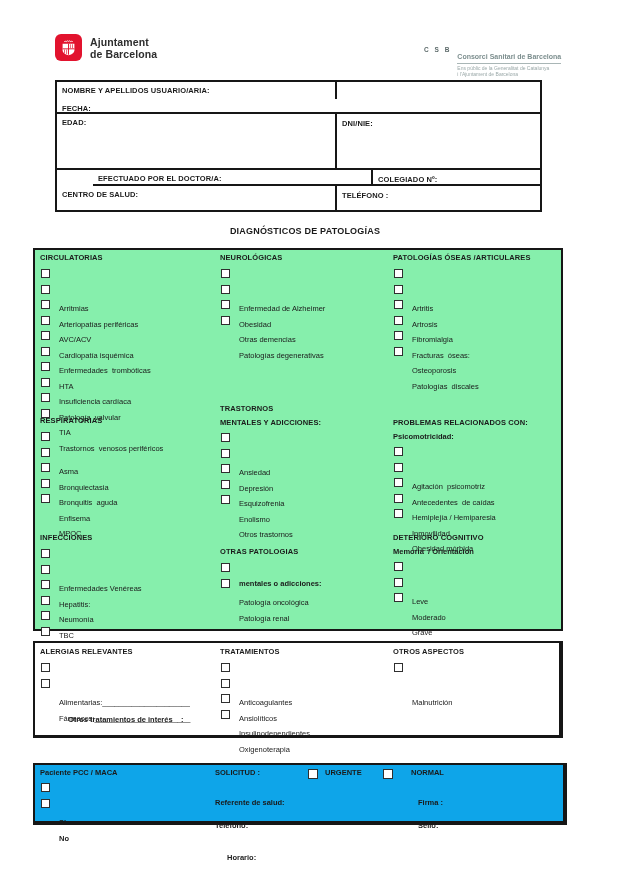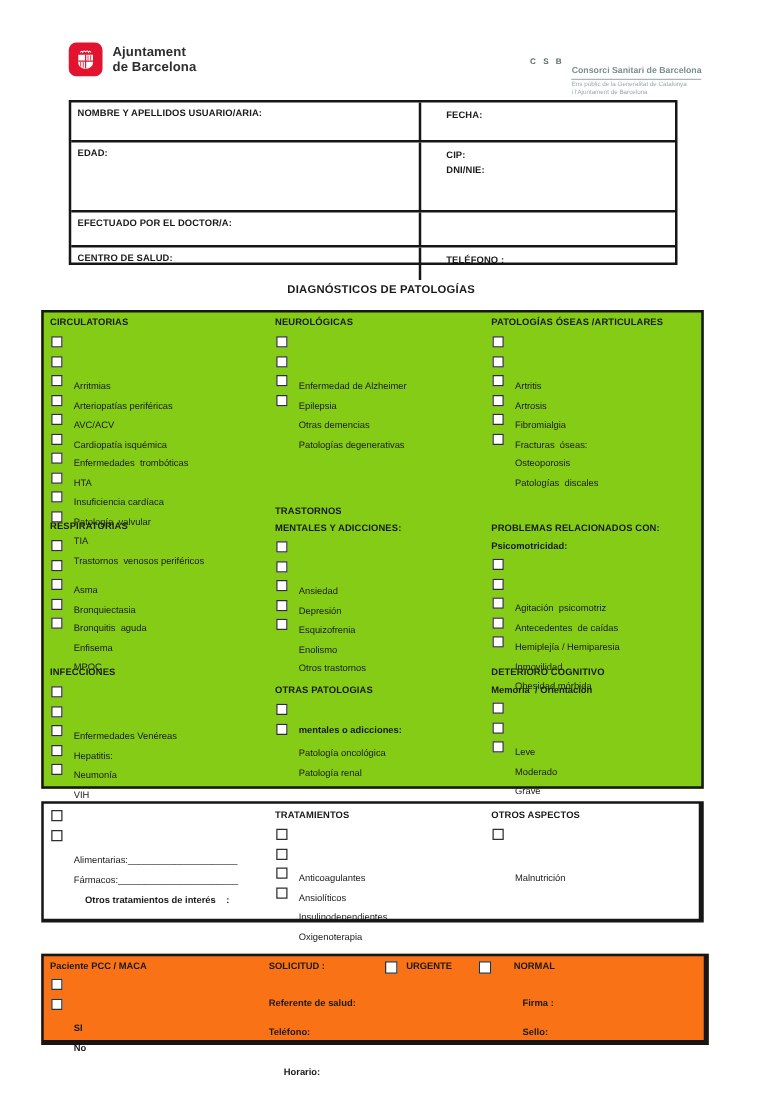--- a/index.html
+++ b/index.html
@@ -18,34 +18,34 @@
   .csb{position:absolute;left:424px;top:45px;width:150px;}
   .csb-row{display:flex;align-items:flex-start;}
   .csb-acronym{font-size:6.5px;font-weight:bold;color:#5c6a6a;letter-spacing:2px;margin-right:6px;margin-top:1px;}
   .csb-name{font-size:7px;font-weight:bold;color:#7c8e8e;border-bottom:1px solid #a9b6b6;padding-bottom:3px;}
   .csb-sub{font-size:5px;color:#9aa8a8;line-height:6px;margin-top:2px;}
 
   
   .ptable{position:absolute;left:55px;top:80px;width:487px;height:132px;border:2px solid #161616;box-sizing:border-box;background:#fff;}
   .prow{display:flex;box-sizing:border-box;}
   .prow:not(:last-of-type){border-bottom:2px solid #161616;}
-  .ptable div.prow:nth-of-type(1){height:32px;}
+  .ptable div.prow:nth-of-type(1){height:32px;flex-direction:column;}
   .ptable div.prow:nth-of-type(2){height:56px;}
-  .ptable div.prow:nth-of-type(3){height:28px;}
+  .ptable div.prow:nth-of-type(3){height:16px;margin-left:36px;}
   .ptable div.prow:nth-of-type(4){height:26px;}
   .pcell-l{width:280px;box-sizing:border-box;border-right:2px solid #161616;padding:4px 5px;font-size:7.5px;font-weight:bold;letter-spacing:0.1px;}
-  .pcell-r{flex:1;padding:4px 20px;font-size:7.5px;font-weight:bold;line-height:12px;letter-spacing:0.1px;}
+  .pcell-r{flex:1;padding:4px 5px;font-size:7.5px;font-weight:bold;line-height:12px;letter-spacing:0.1px;}
 
   
   .diag-title{position:absolute;left:150px;top:226px;width:310px;text-align:center;font-weight:bold;font-size:9px;letter-spacing:0.2px;}
 
   
-  .bigbox{position:absolute;left:33px;top:248px;width:530px;height:383px;border:2px solid #161616;box-sizing:border-box;background:#84cc16;}
+  .bigbox{position:absolute;left:33px;top:248px;width:530px;height:383px;border:2px solid #161616;box-sizing:border-box;background:#86efac;}
   .box2{position:absolute;left:33px;top:641px;width:530px;height:97px;border:2px solid #161616;border-right-width:4px;border-bottom-width:3px;box-sizing:border-box;background:#fff;}
-  .box3{position:absolute;left:33px;top:763px;width:534px;height:73px;border:2px solid #161616;border-right-width:4px;border-bottom-width:4px;box-sizing:border-box;background:#f97316;}
+  .box3{position:absolute;left:33px;top:763px;width:534px;height:62px;border:2px solid #161616;border-right-width:4px;border-bottom-width:4px;box-sizing:border-box;background:#0ea5e9;}
 
   .sec{position:absolute;}
   .sh{font-size:7.5px;font-weight:bold;height:15px;letter-spacing:0.1px;white-space:pre;}
   .sh.tight{height:14px;}
   .ssub{font-size:7.5px;font-weight:bold;height:14px;white-space:pre;}
   .list{display:block;}
   .item{display:flex;align-items:flex-start;height:15.5px;white-space:pre;}
   .cb{width:7px;height:7px;border:1px solid #2f2f2f;margin:1px 9px 0 1px;flex:none;background:#fff;box-sizing:content-box;}
   .lbwrap{display:block;}
   .lb{font-size:7.5px;display:block;}
@@ -100,27 +100,30 @@
     <div class="pcell-l">NOMBRE Y APELLIDOS USUARIO/ARIA:</div>
     <div class="pcell-r">
       <div>FECHA:</div>
       <div></div>
     </div>
   </div>
 
   <div class="prow">
     <div class="pcell-l">EDAD:</div>
     <div class="pcell-r">
-      <div>CIP:</div>
       <div>DNI/NIE:</div>
     </div>
   </div>
 
   <div class="prow">
     <div class="pcell-l">EFECTUADO POR EL DOCTOR/A:</div>
+    <div class="pcell-r">
+      <div>COLEGIADO Nº:</div>
+      <div></div>
+    </div>
   </div>
 
   <div class="prow">
     <div class="pcell-l">CENTRO DE SALUD:</div>
     <div class="pcell-r">
       <div>TELÉFONO :</div>
       <div></div>
     </div>
   </div>
 </div>
@@ -221,21 +224,21 @@
     <span class="cb"></span>
     <span class="lbwrap">
       <span class="lb">Enfermedad de Alzheimer</span>
       <span class="lb2"></span>
     </span>
   </div>
 
   <div class="item">
     <span class="cb"></span>
     <span class="lbwrap">
-      <span class="lb">Epilepsia</span>
+      <span class="lb">Obesidad</span>
       <span class="lb2"></span>
     </span>
   </div>
 
   <div class="item">
     <span class="cb"></span>
     <span class="lbwrap">
       <span class="lb">Otras demencias</span>
       <span class="lb2"></span>
     </span>
@@ -461,20 +464,27 @@
   </div>
 
   <div class="item">
     <span class="cb"></span>
     <span class="lbwrap">
       <span class="lb">Neumonía</span>
       <span class="lb2"></span>
     </span>
   </div>
 
+  <div class="item">
+    <span class="cb"></span>
+    <span class="lbwrap">
+      <span class="lb">TBC</span>
+      <span class="lb2"></span>
+    </span>
+  </div>
 
   <div class="item">
     <span class="cb"></span>
     <span class="lbwrap">
       <span class="lb">VIH</span>
       <span class="lb2"></span>
     </span>
   </div>
 
   <div class="item">
@@ -535,20 +545,21 @@
       <span class="lb2"></span>
     </span>
   </div>
 </div>
     </div>
 
   </div>
 
   <div class="box2">
     <div class="sec" style="left:5px;top:4px;">
+      <div class="sh">ALERGIAS RELEVANTES</div>
       <div class="list">
   <div class="item">
     <span class="cb"></span>
     <span class="lbwrap">
       <span class="lb">Alimentarias:_____________________</span>
       <span class="lb2"></span>
     </span>
   </div>
 
   <div class="item">

